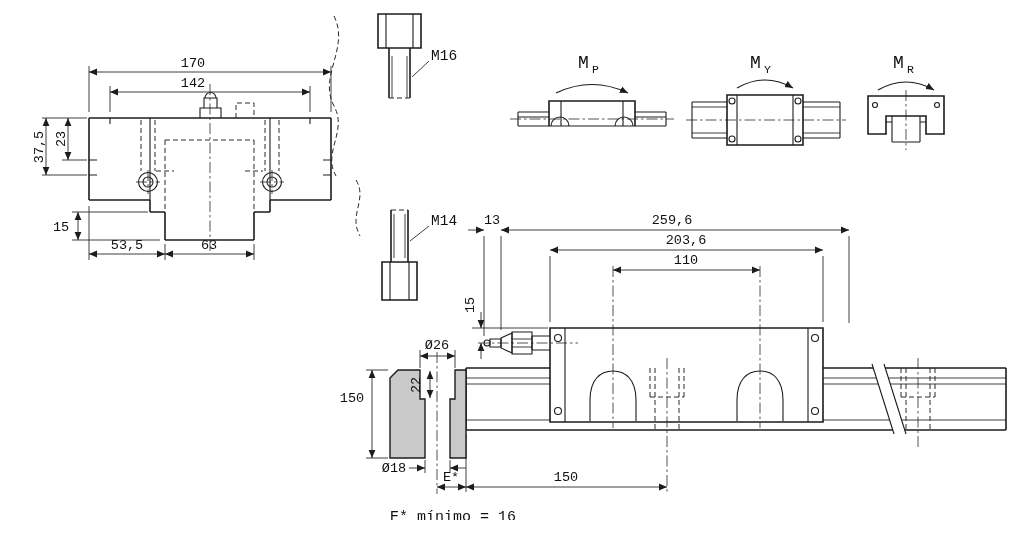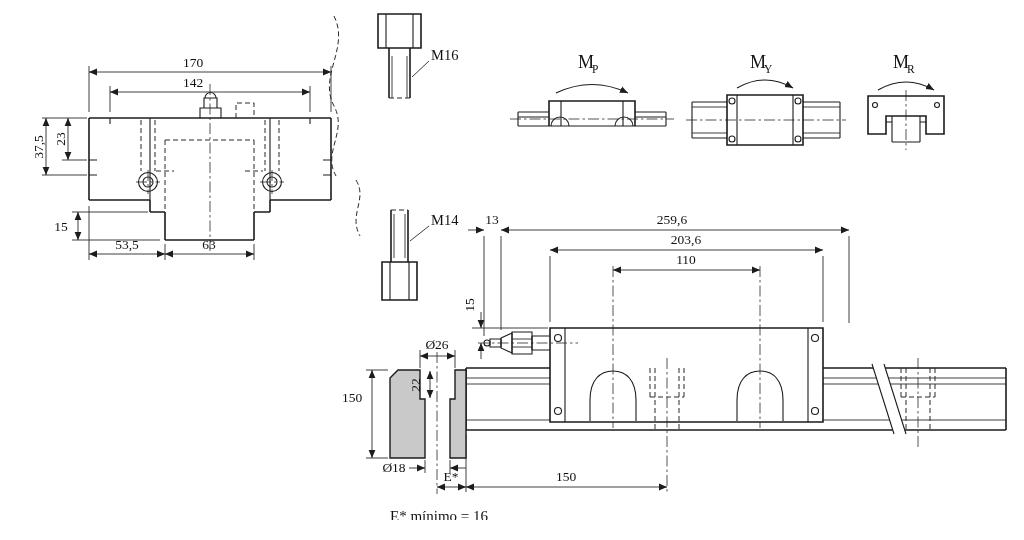--- a/index.html
+++ b/index.html
@@ -1,17 +1,17 @@
 <!DOCTYPE html>
 <html><head>
 <meta charset="utf-8">
 <style>
   html,body{margin:0;padding:0;background:#fff}
   .canvas{position:relative;width:1024px;height:520px;background:#fff;overflow:hidden;
-          font-family:Liberation Serif, serif}
+          font-family:Liberation Mono, monospace}
   svg{display:block}
   .ol{fill:none;stroke:#1c1c1c;stroke-width:1.6;stroke-linejoin:miter;stroke-linecap:butt}
   .ml{fill:none;stroke:#1c1c1c;stroke-width:1.1}
   .tl{fill:none;stroke:#2a2a2a;stroke-width:.9}
   .hid{fill:none;stroke:#2a2a2a;stroke-width:1;stroke-dasharray:5 3}
   .cl{fill:none;stroke:#2a2a2a;stroke-width:.8;stroke-dasharray:11 3 2.5 3}
   .arrline{fill:none;stroke:#1c1c1c;stroke-width:1.2}
   .gray{fill:#c9c9c9;stroke:#1c1c1c;stroke-width:1.4}
   text{fill:#111}
   .dt{font-size:13.5px;text-anchor:middle}

